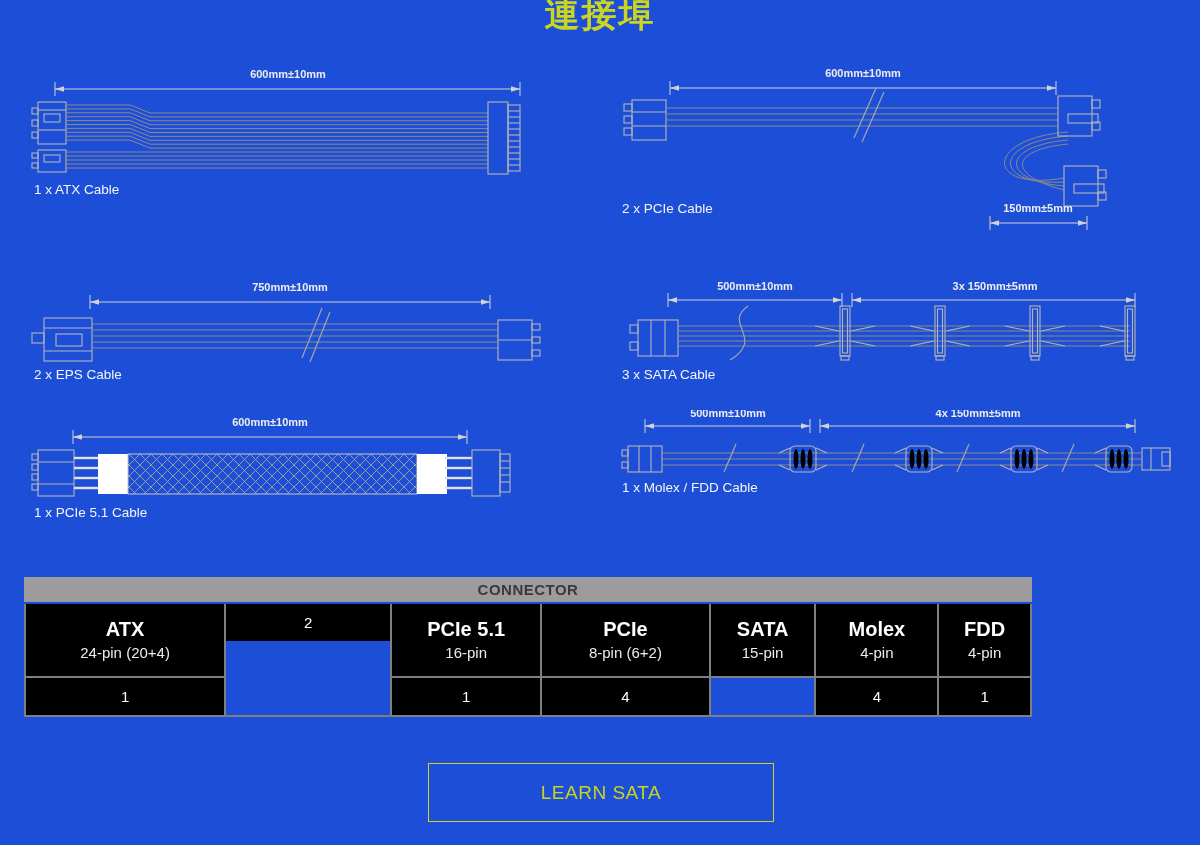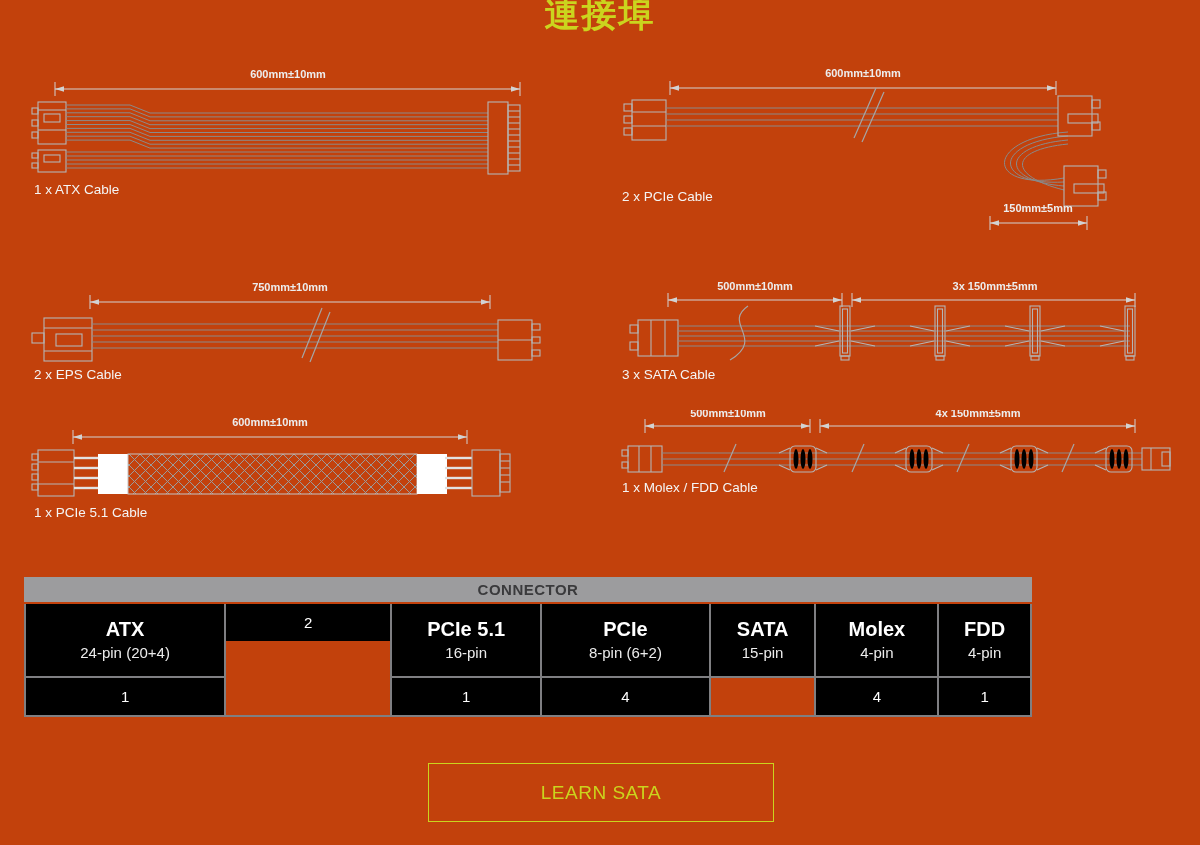--- a/index.html
+++ b/index.html
@@ -1,17 +1,17 @@
 <!DOCTYPE html>
 <html><head>
 <meta charset="utf-8">
 <style>
   html,body { margin:0; padding:0; background:#000; }
   .page {
-    position:relative; width:1200px; height:845px; background:#c2410c;
+    position:relative; width:1200px; height:845px; background:#1d4ed8;
     font-family:"Liberation Sans", sans-serif; overflow:hidden;
   }
   .page-title {
     position:absolute; left:0; top:-7px; width:1200px; text-align:center;
     font-size:35px; font-weight:700; color:#cbd41e; letter-spacing:2px; line-height:42px;
   }
   .cable { position:absolute; }
   .cable svg { display:block; }
   .cable-label { position:absolute; left:4px; font-size:13.5px; color:#f5f5f5; white-space:nowrap; }
 
@@ -168,21 +168,21 @@
       </g>
       <g class="dim">
         <line x1="372" y1="161" x2="469" y2="161"></line>
         <line x1="372" y1="154" x2="372" y2="168"></line>
         <line x1="469" y1="154" x2="469" y2="168"></line>
         <polygon points="372,161 381,158.3 381,163.7"></polygon>
         <polygon points="469,161 460,158.3 460,163.7"></polygon>
         <text x="420" y="150">150mm±5mm</text>
       </g>
     </svg>
-    <div class="cable-label" style="top:127px;">2 x PCIe Cable</div>
+    <div class="cable-label" style="top:139px;">2 x PCIe Cable</div>
   </div>
 
   <div class="cable" style="left:30px; top:280px; width:540px; height:105px;">
     <svg width="540" height="85" viewBox="0 0 540 85">
       <g class="dim">
         <line x1="60" y1="22" x2="460" y2="22"></line>
         <line x1="60" y1="15" x2="60" y2="29"></line>
         <line x1="460" y1="15" x2="460" y2="29"></line>
         <polygon points="60,22 69,19.3 69,24.7"></polygon>
         <polygon points="460,22 451,19.3 451,24.7"></polygon>

